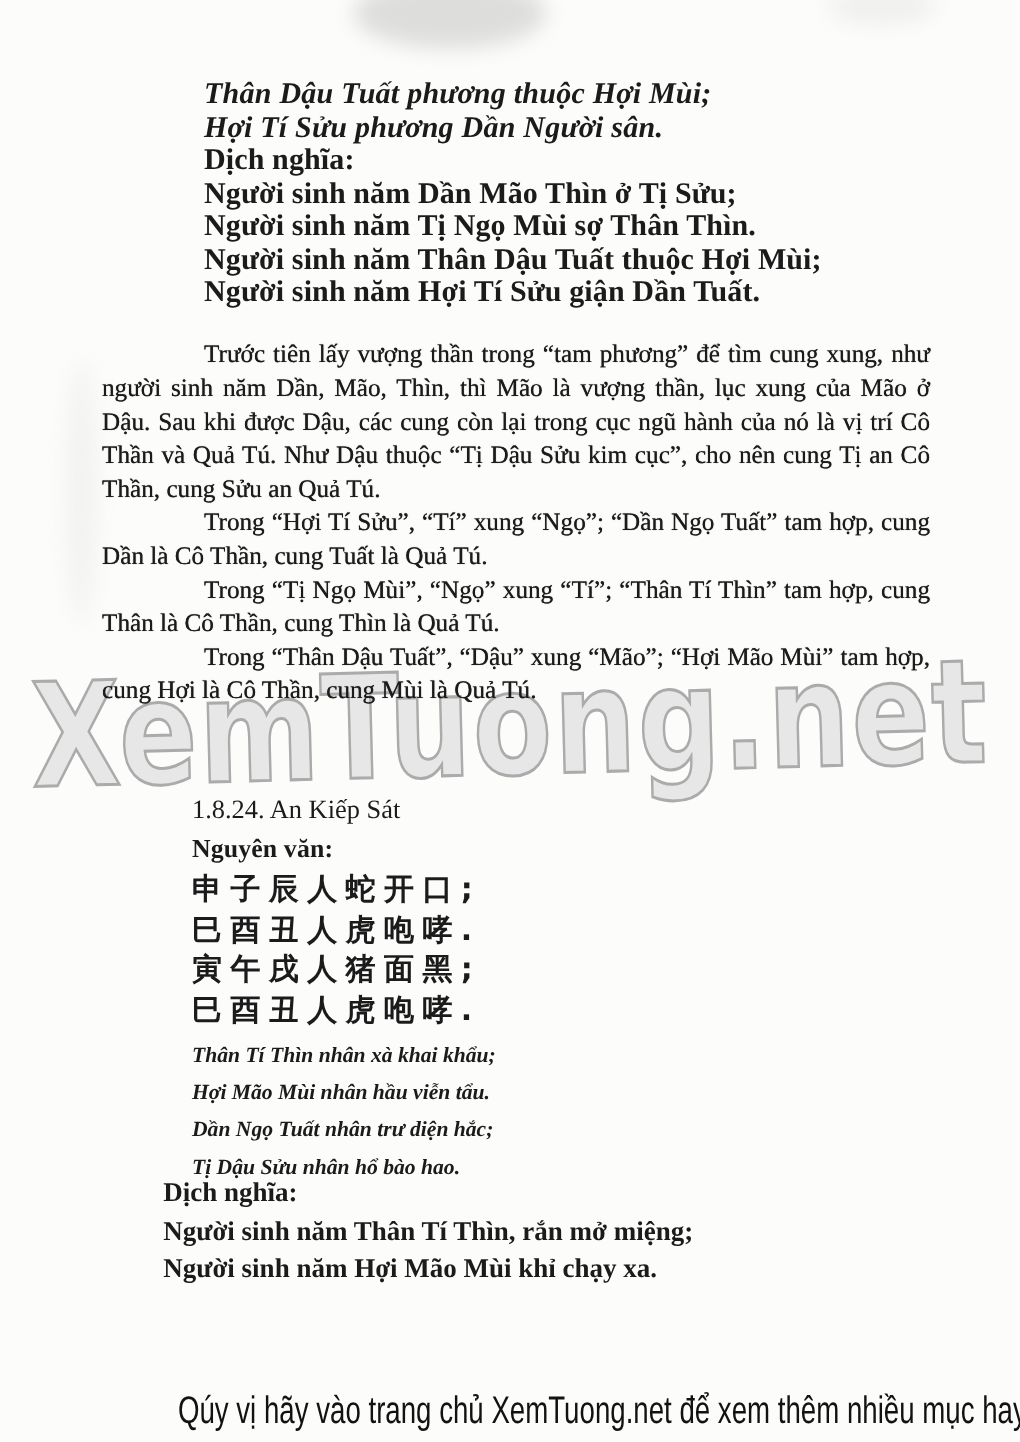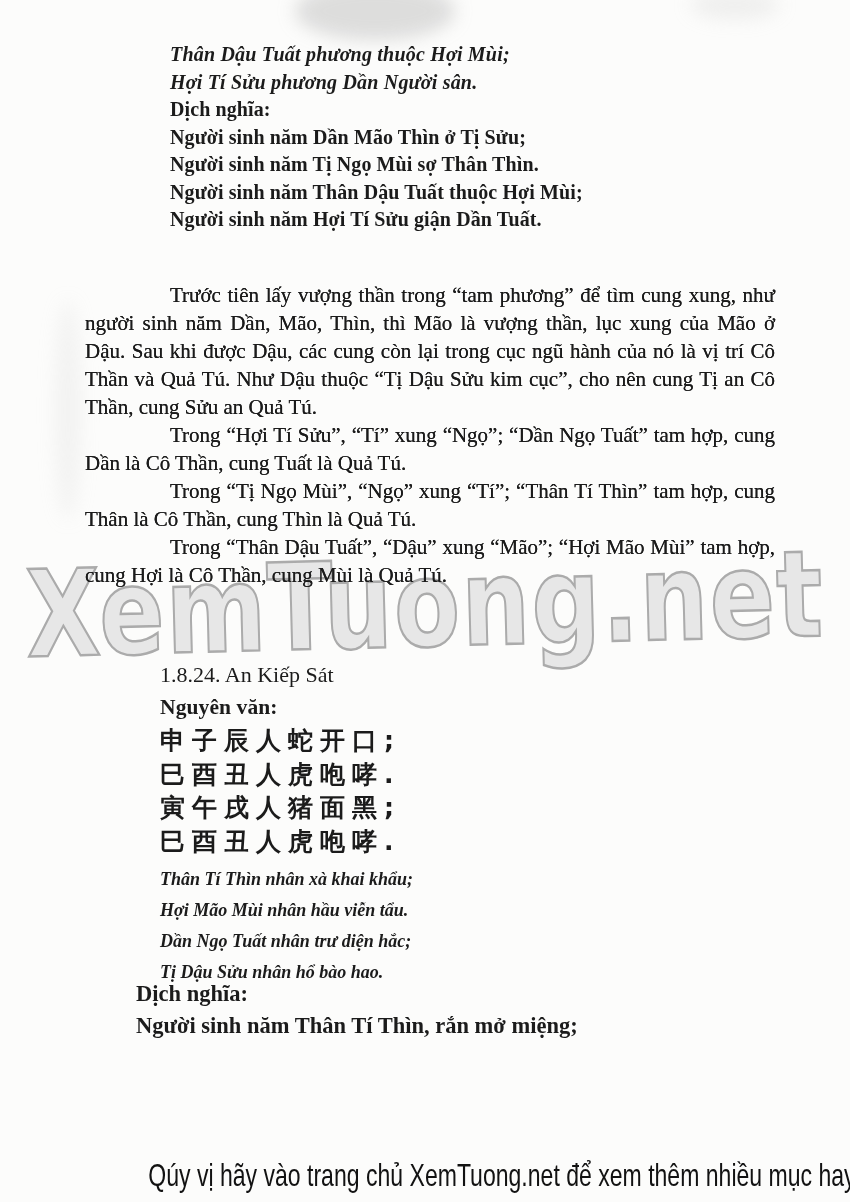--- a/index.html
+++ b/index.html
@@ -31,21 +31,21 @@
     -webkit-text-stroke:2.5px #ababab;
     text-stroke:2.5px #ababab;
     text-shadow:0 0 1px #c9c9c9;
     white-space:nowrap;
     z-index:1;
   }
 
   .layer{position:absolute;z-index:2;}
 
   
-  .top-block{left:170px;top:41px;font-size:20px;line-height:27.5px;width:620px;}
+  .top-block{left:170px;top:65px;font-size:25px;line-height:27.5px;width:620px;}
   .vn-italic{font-style:italic;font-weight:bold;letter-spacing:0.2px;}
   .semi{font-weight:bold;letter-spacing:0.1px;}
   .line{display:block;white-space:nowrap;}
 
   
   .paras{left:85px;top:281px;width:690px;font-size:21px;line-height:28px;text-align:justify;}
   .paras p{margin:0;text-indent:85px;text-shadow:0 0 0.6px #222;}
 
   
   .section-block{left:160px;top:658px;font-size:21.5px;line-height:33px;}
@@ -112,19 +112,20 @@
       <span class="phonetic">Thân Tí Thìn nhân xà khai khẩu;</span>
       <span class="phonetic">Hợi Mão Mùi nhân hầu viễn tẩu.</span>
       <span class="phonetic">Dần Ngọ Tuất nhân trư diện hắc;</span>
       <span class="phonetic">Tị Dậu Sửu nhân hổ bào hao.</span>
     </div>
   </div>
 
   <div class="layer bottom-block">
     <span class="line">Dịch nghĩa:</span>
     <span class="line">Người sinh năm Thân Tí Thìn, rắn mở miệng;</span>
+    <span class="line">Người sinh năm Hợi Mão Mùi khỉ chạy xa.</span>
   </div>
 
   <div class="layer footer">
     <span class="footer-text">Qúy vị hãy vào trang chủ XemTuong.net để xem thêm nhiều mục hay khác</span>
   </div>
 
 </div>
 
 </body></html>

